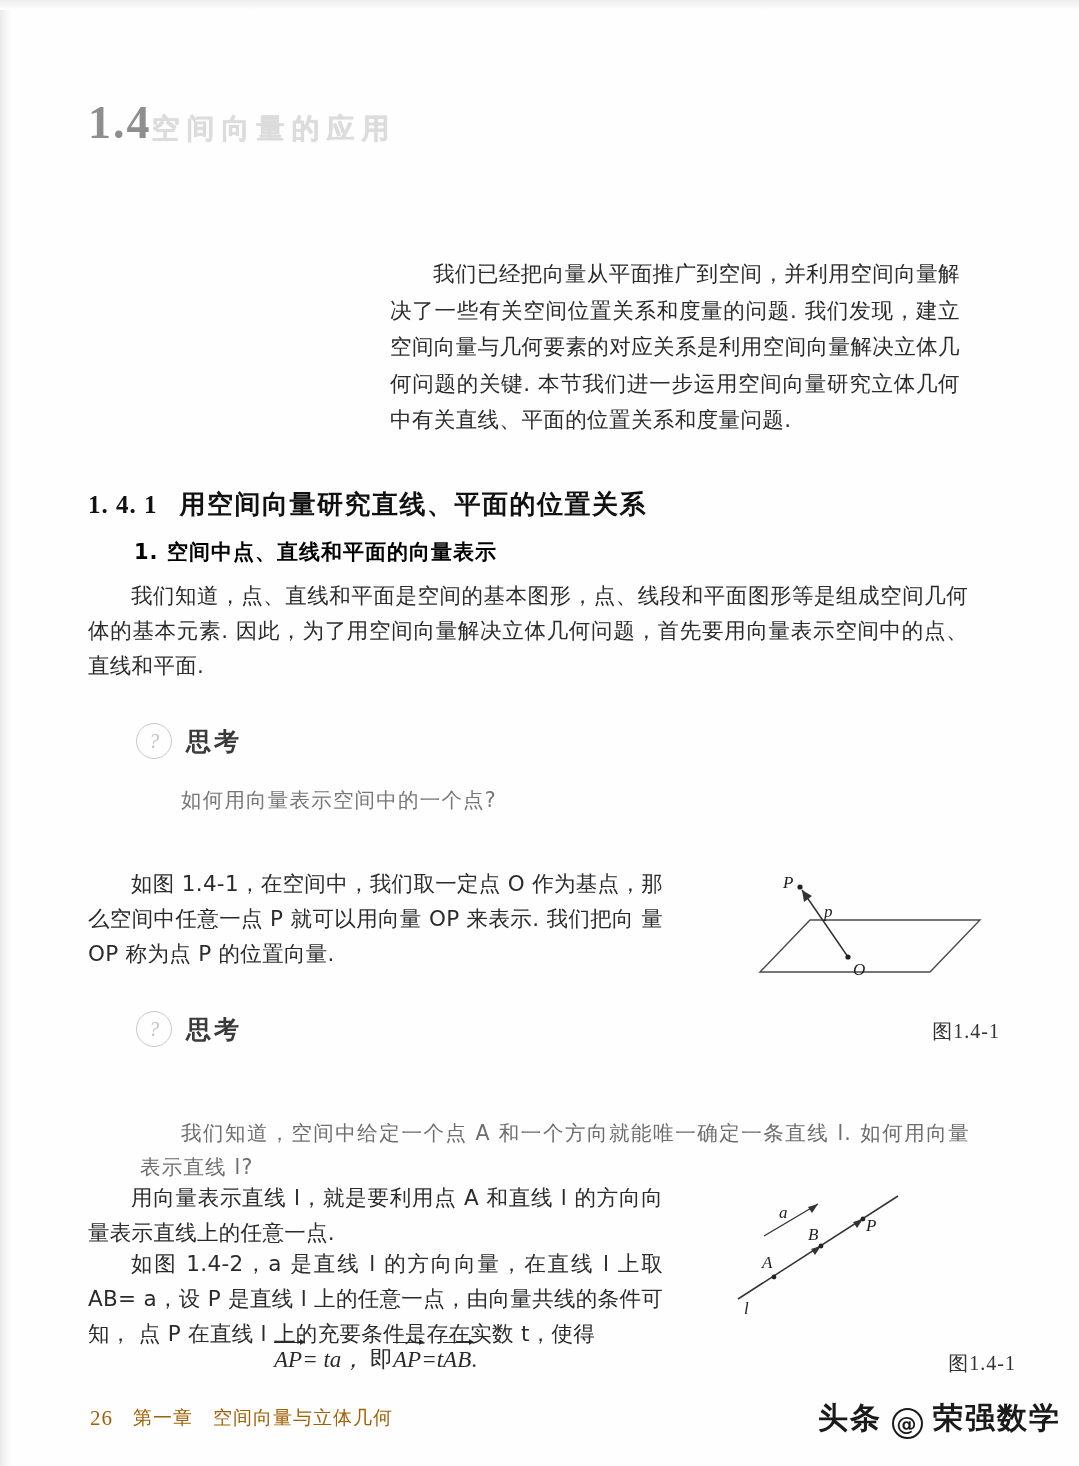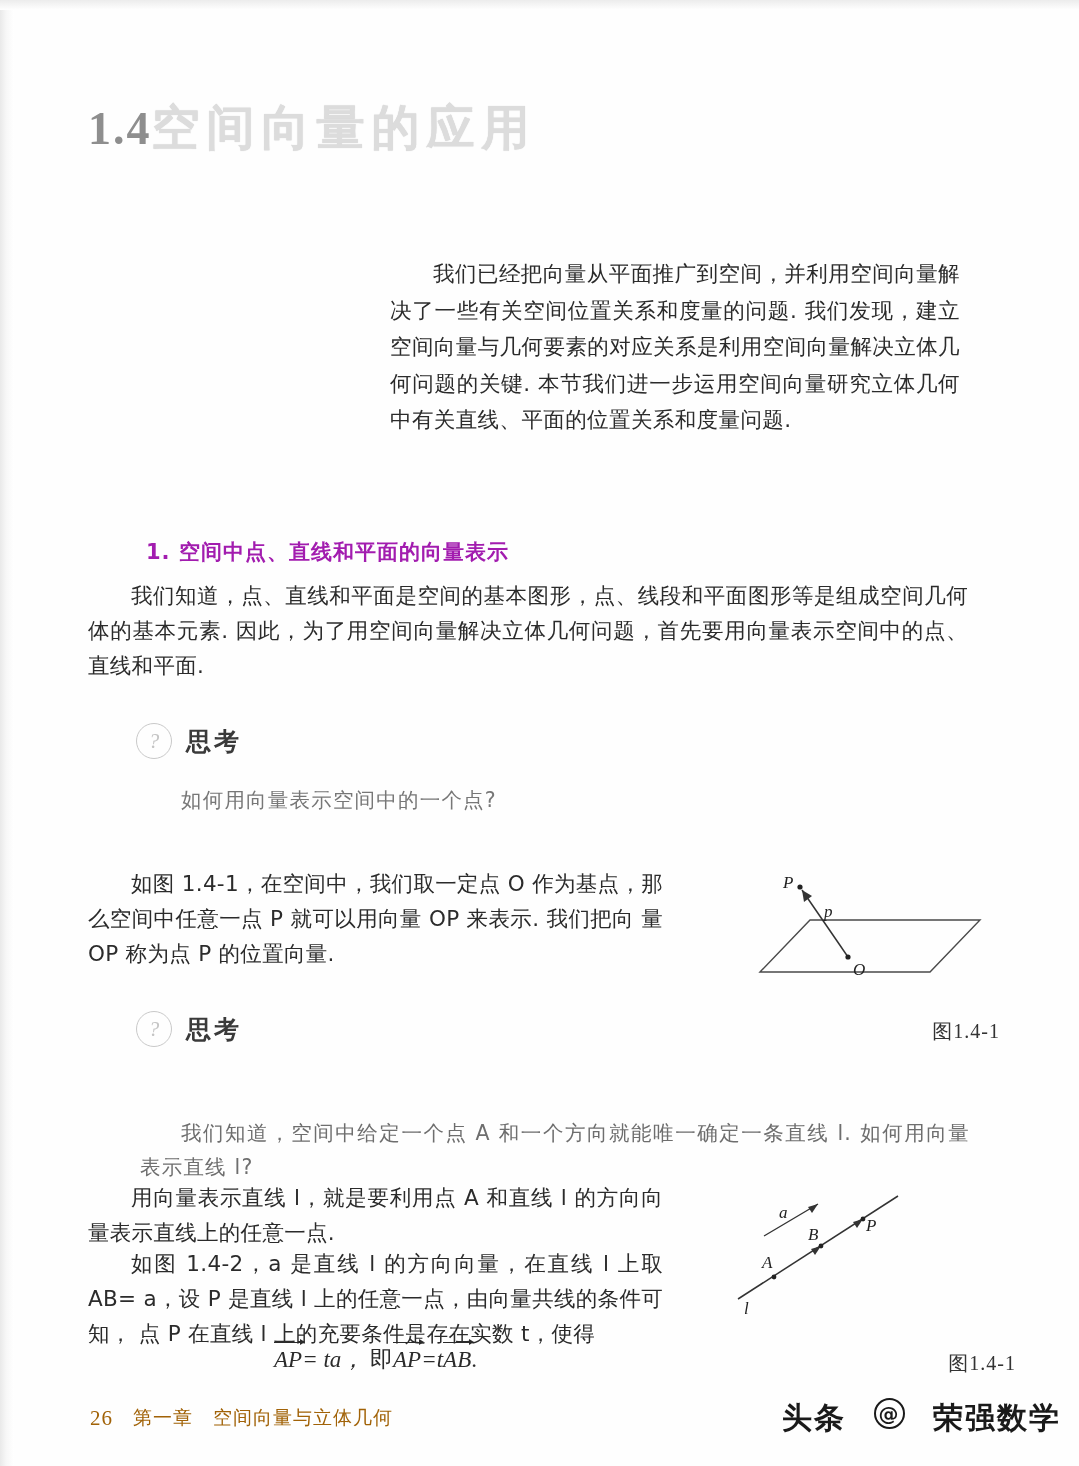--- a/index.html
+++ b/index.html
@@ -44,21 +44,21 @@
   }
   .title-num {
     font-family: "Liberation Serif", "DejaVu Serif", serif;
     font-size: 46px;
     font-weight: bold;
     letter-spacing: 2px;
     color: #8e8e8e;
   }
   .title-text {
     font-family: "DejaVu Sans", sans-serif;
-    font-size: 48px;
+    font-size: 28px;
     font-weight: bold;
     letter-spacing: 7px;
     color: #dcdcdc;
     text-shadow: 0 0 1px #cfcfcf;
   }
 
   
   .intro {
     position: absolute;
     left: 390px;
@@ -94,22 +94,21 @@
     letter-spacing: 1.5px;
   }
 
   .sub-head {
     position: absolute;
     left: 134px;
     top: 538px;
     font-size: 21px;
     font-weight: bold;
     letter-spacing: 1px;
-    color: #a21caf;
-    margin-left: 12px;
+    color: #000000;
   }
 
   .body-p {
     position: absolute;
     font-size: 21.5px;
     line-height: 35px;
     color: #2b2b2b;
     text-align: justify;
     text-indent: 2em;
     letter-spacing: 0.3px;
@@ -247,22 +246,22 @@
 
   .watermark {
     position: absolute;
     right: 18px;
     top: 1398px;
     font-size: 30px;
     font-weight: bold;
     color: #1a1a1a;
     letter-spacing: 2px;
     display: flex;
-    align-items: flex-start;
-    gap: 28px;
+    align-items: flex-end;
+    gap: 10px;
   }
   .wm-at {
     display: inline-flex;
     align-items: center;
     justify-content: center;
     width: 27px; height: 27px;
     border: 2px solid #1a1a1a;
     border-radius: 50%;
     font-size: 20px;
     font-weight: bold;
@@ -276,20 +275,24 @@
   <div class="scan-edge-left"></div>
   <div class="scan-edge-top"></div>
 
   <div class="title-row">
     <span class="title-num">1.4</span>
     <span class="title-text">空间向量的应用</span>
   </div>
 
   <div class="intro">我们已经把向量从平面推广到空间，并利用空间向量解决了一些有关空间位置关系和度量的问题. 我们发现，建立空间向量与几何要素的对应关系是利用空间向量解决立体几何问题的关键. 本节我们进一步运用空间向量研究立体几何中有关直线、平面的位置关系和度量问题.</div>
 
+  <div class="sec-head">
+    <span class="sec-num">1. 4. 1</span>
+    <span class="sec-title">用空间向量研究直线、平面的位置关系</span>
+  </div>
 
   <div class="sub-head">1. 空间中点、直线和平面的向量表示</div>
 
   <div class="body-p" id="para-basics">我们知道，点、直线和平面是空间的基本图形，点、线段和平面图形等是组成空间几何体的基本元素. 因此，为了用空间向量解决立体几何问题，首先要用向量表示空间中的点、直线和平面.</div>
 
   <div class="think" id="think-1">
     <span class="think-icon">?</span>
     <span class="think-label">思考</span>
   </div>
   <div class="think-text" id="think-text-1">如何用向量表示空间中的一个点?</div>

